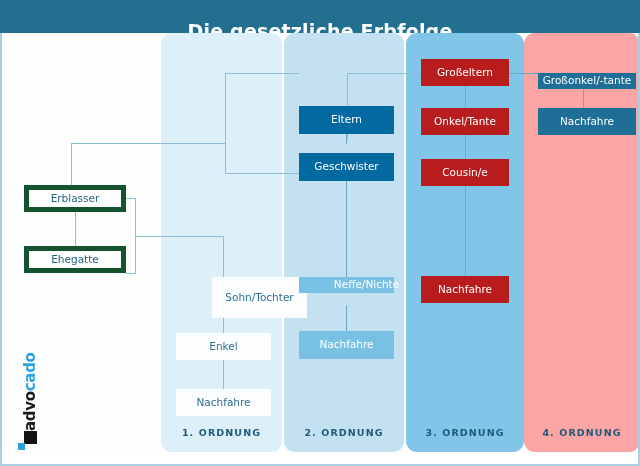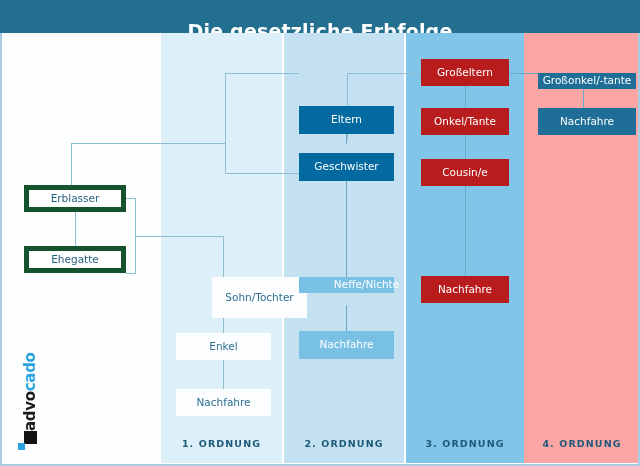--- a/index.html
+++ b/index.html
@@ -14,21 +14,21 @@
           justify-content:center;}
   .header-title{font-size:19px;font-weight:bold;letter-spacing:.2px;margin-top:29px;}
 
   
   .board{position:absolute;left:0;top:33px;width:640px;height:433px;
          background:#ffffff;box-sizing:border-box;
          border-left:2px solid #a9cfe2;border-right:2px solid #a9cfe2;
          border-bottom:2px solid #a9cfe2;overflow:hidden;}
 
   
-  .col{position:absolute;top:0;bottom:1px;}
+  .col{position:absolute;top:0;bottom:12px;border-radius:11px;}
   .col.c0{left:0;   width:159px;background:#fdfffe;}
   .col.c1{left:159px;width:121px;background:#ddeff8;}
   .col.c2{left:282px;width:120px;background:#c3e1f1;}
   .col.c3{left:404px;width:118px;background:#81c5e8;}
   .col.c4{left:522px;width:116px;background:#fca5a5;}
 
   .col-label{position:absolute;bottom:14px;width:100%;text-align:center;
              font-size:9.5px;font-weight:bold;color:#1d5a7a;letter-spacing:1.1px;}
 
   

